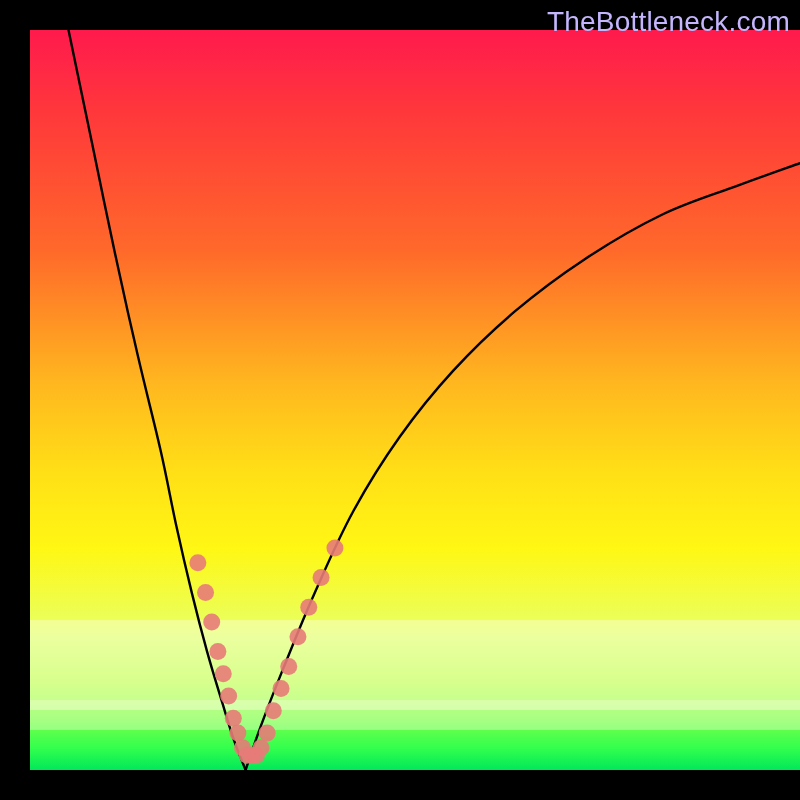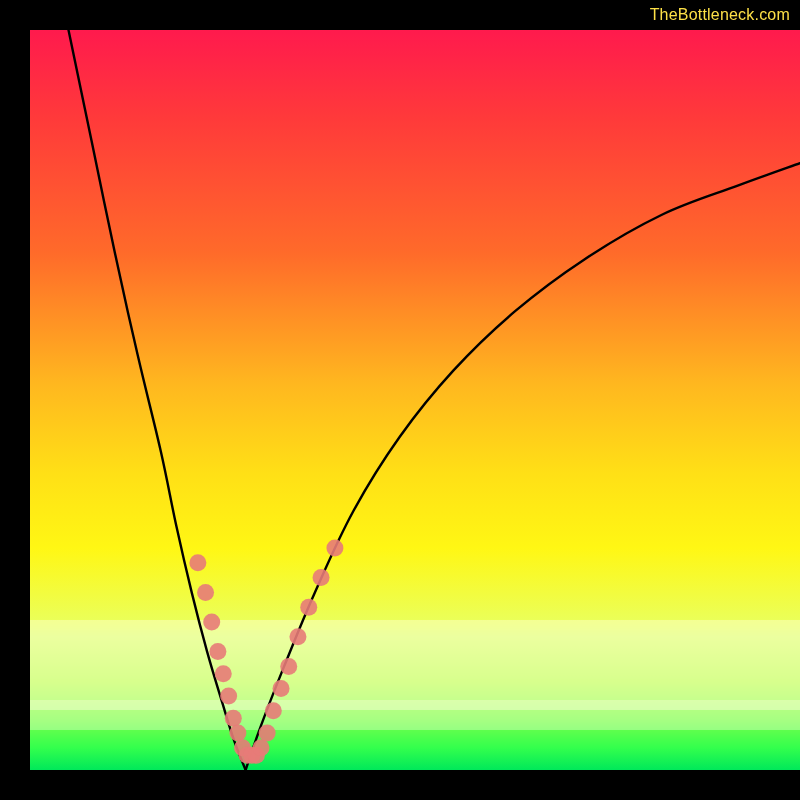--- a/index.html
+++ b/index.html
@@ -64,22 +64,22 @@
     left: 0;
     top: 0;
     width: 770px;
     height: 740px;
     pointer-events: none;
   }
   .watermark {
     position: absolute;
     top: 6px;
     right: 10px;
-    color: #fde047;
-    font-size: 16px;
+    color: #c4b5fd;
+    font-size: 28px;
     font-weight: 500;
     letter-spacing: 0.2px;
     user-select: none;
   }
 </style>
 </head>
 <body>
 
 <div class="frame">
   <div class="plot-area">

